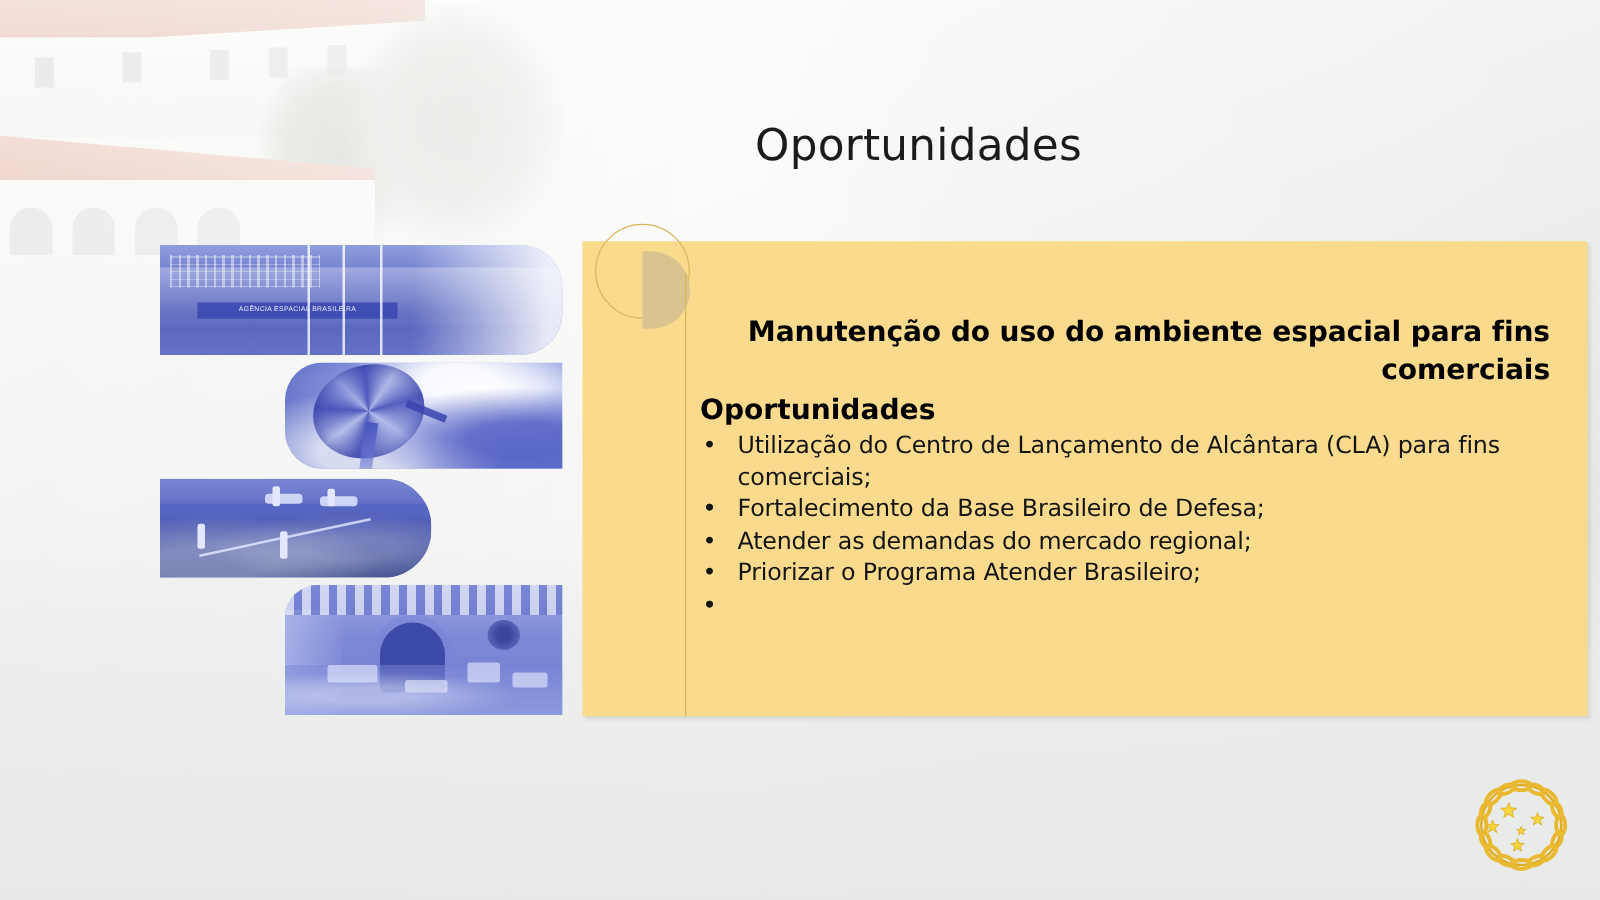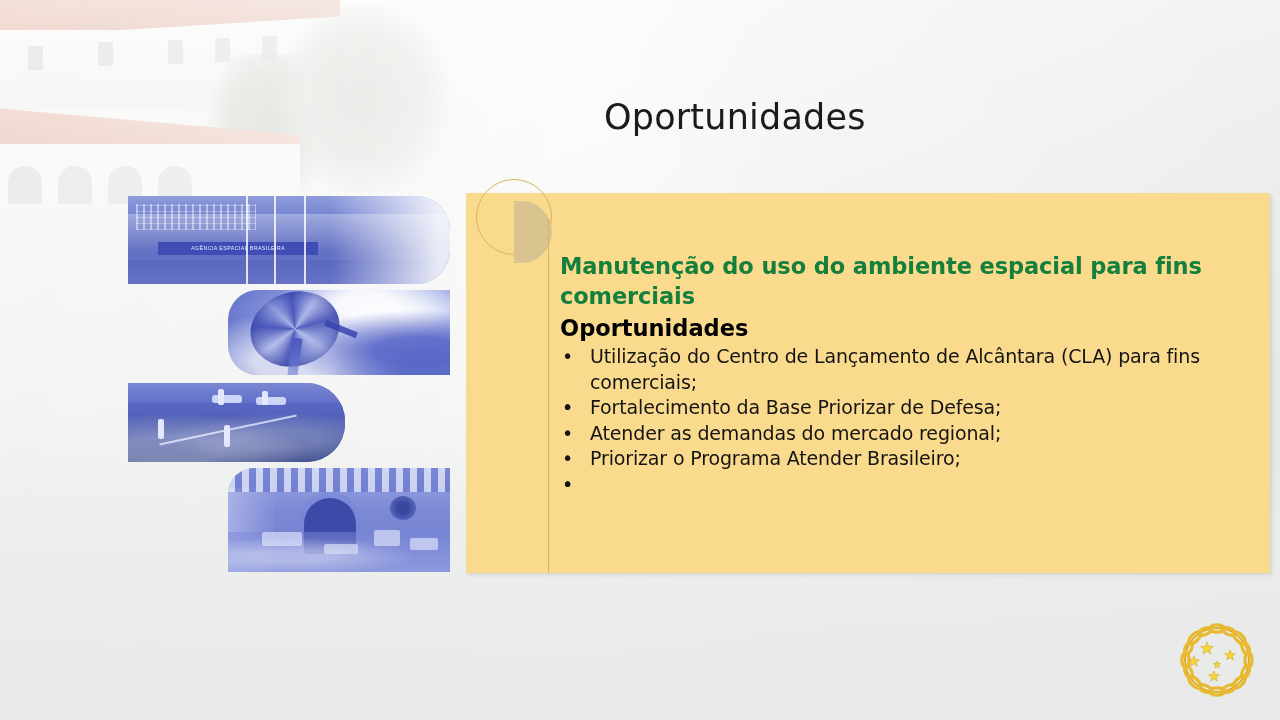--- a/index.html
+++ b/index.html
@@ -369,22 +369,22 @@
     left: 94px;
     right: 30px;
     top: 58px;
   }
 
   .panel-heading {
     font-family: "DejaVu Sans", sans-serif;
     font-weight: bold;
     font-size: 22.5px;
     line-height: 30px;
-    color: #15803d;
-    text-align: left;
+    color: #000000;
+    text-align: right;
     margin: 0 0 2px 0;
     letter-spacing: -0.1px;
   }
   .panel-subheading {
     font-family: "DejaVu Sans", sans-serif;
     font-weight: bold;
     font-size: 22.5px;
     line-height: 30px;
     color: #000000;
     text-align: left;
@@ -516,21 +516,21 @@
       <ul class="bullets">
         <li>
           <span class="dot">•</span>
           <span>Utilização do Centro de Lançamento de Alcântara (CLA) para fins comerciais;</span>
         </li>
         <li>
           <span class="dot">•</span>
         </li>
         <li>
           <span class="dot">•</span>
-          <span>Fortalecimento da Base Priorizar de Defesa;</span>
+          <span>Fortalecimento da Base Brasileiro de Defesa;</span>
         </li>
         <li>
           <span class="dot">•</span>
           <span>Atender as demandas do mercado regional;</span>
         </li>
         <li>
           <span class="dot">•</span>
           <span>Priorizar o Programa Atender Brasileiro;</span>
         </li>
         <li>

